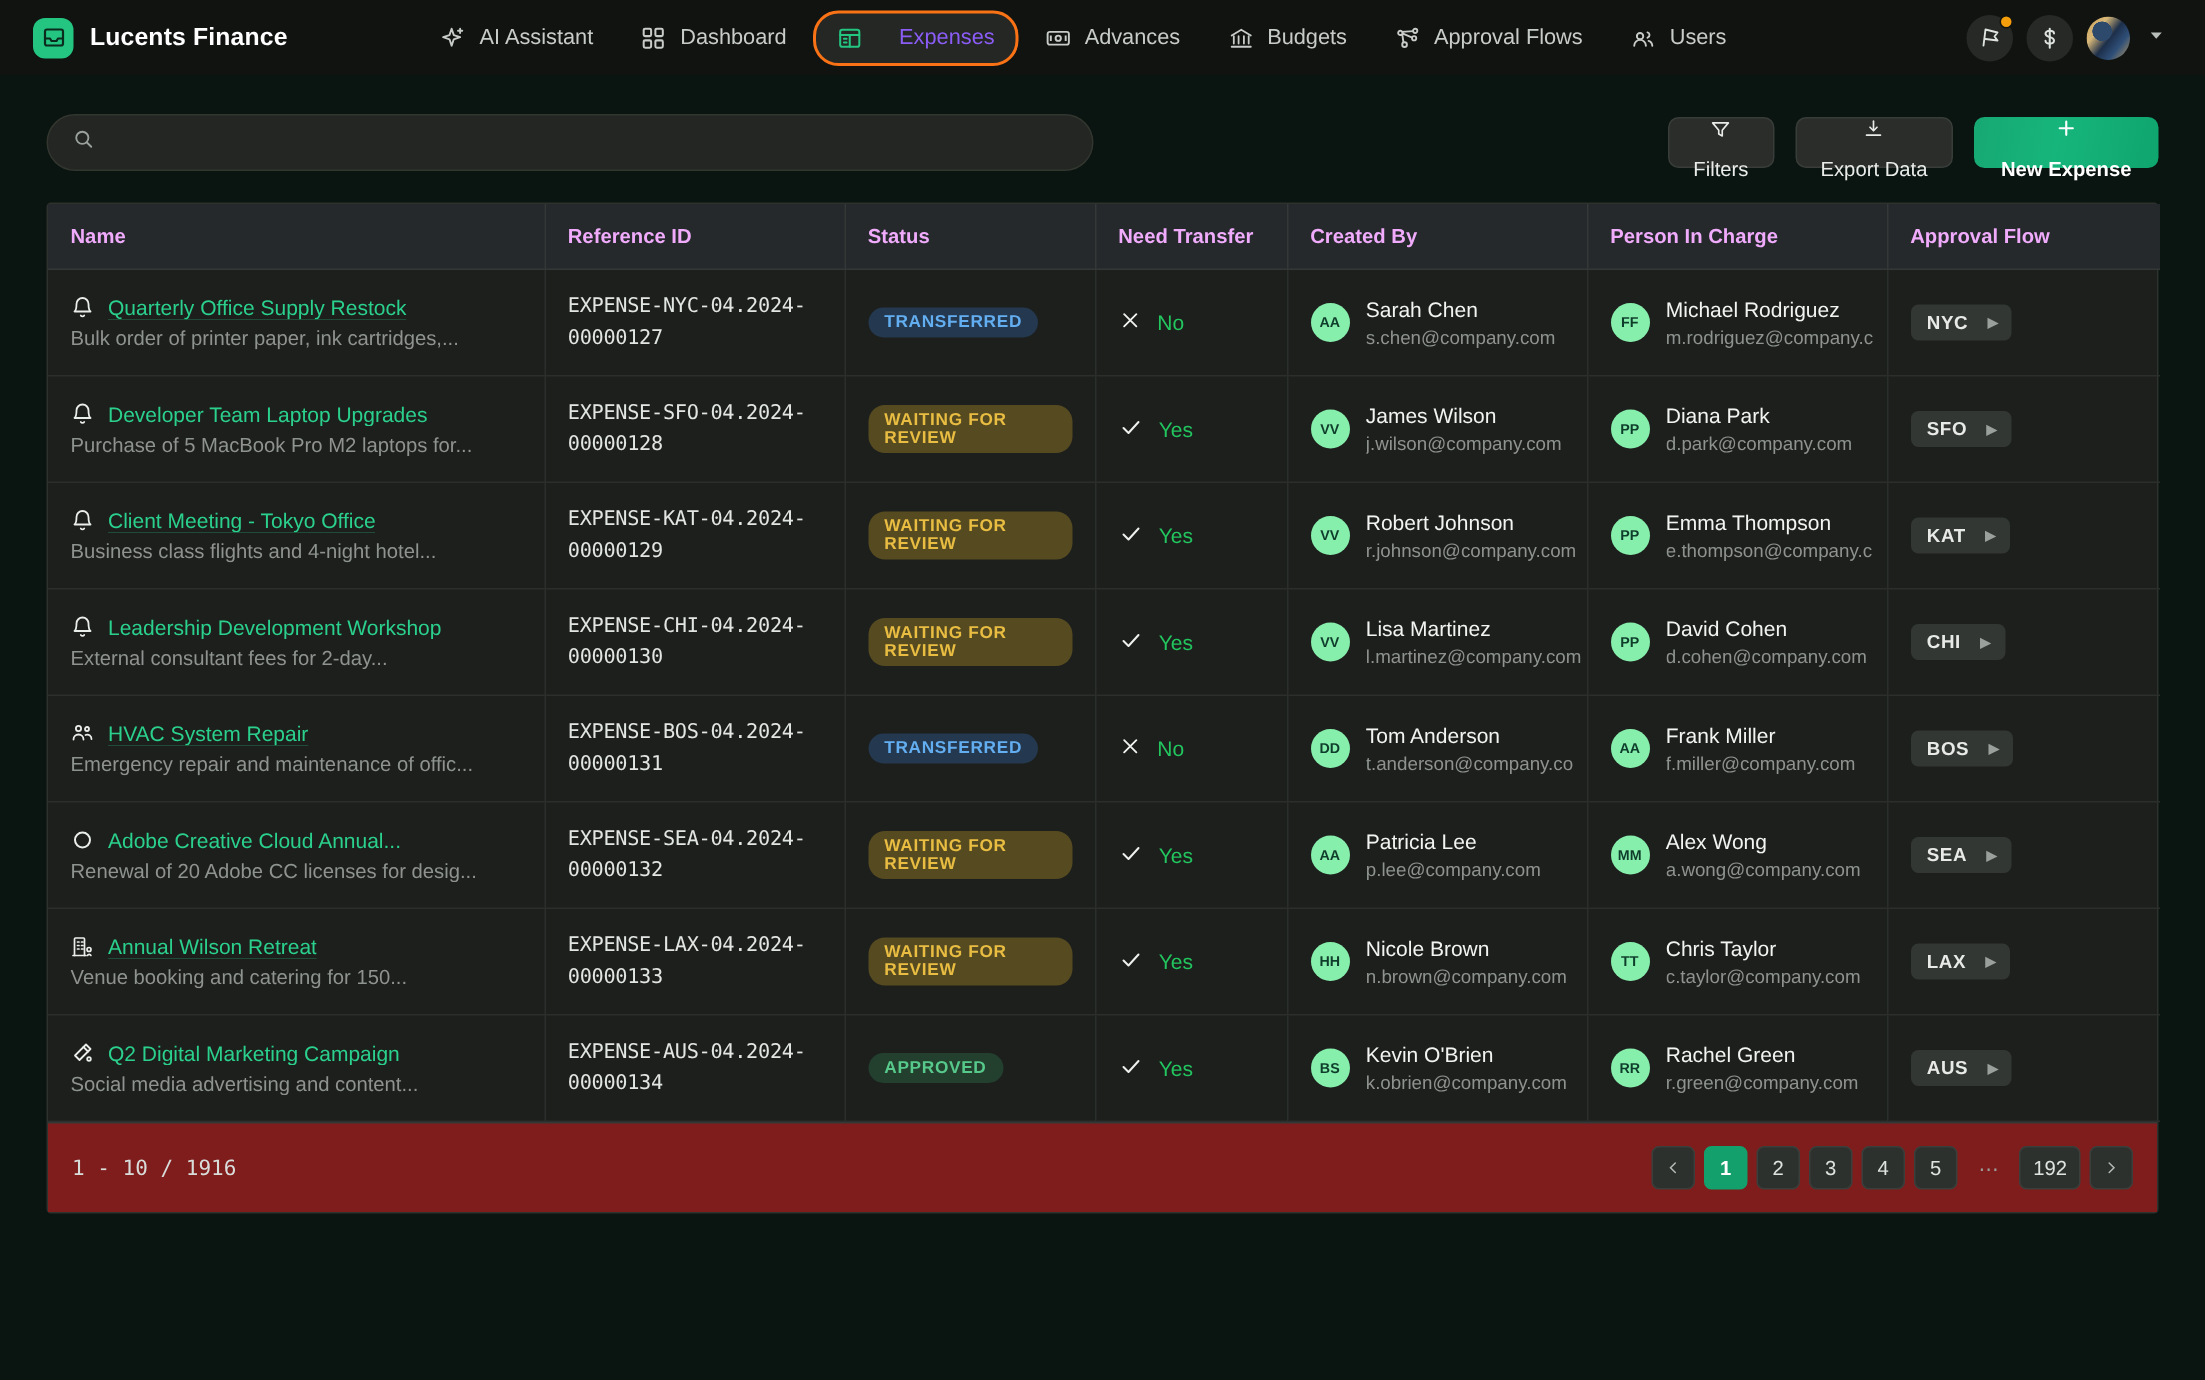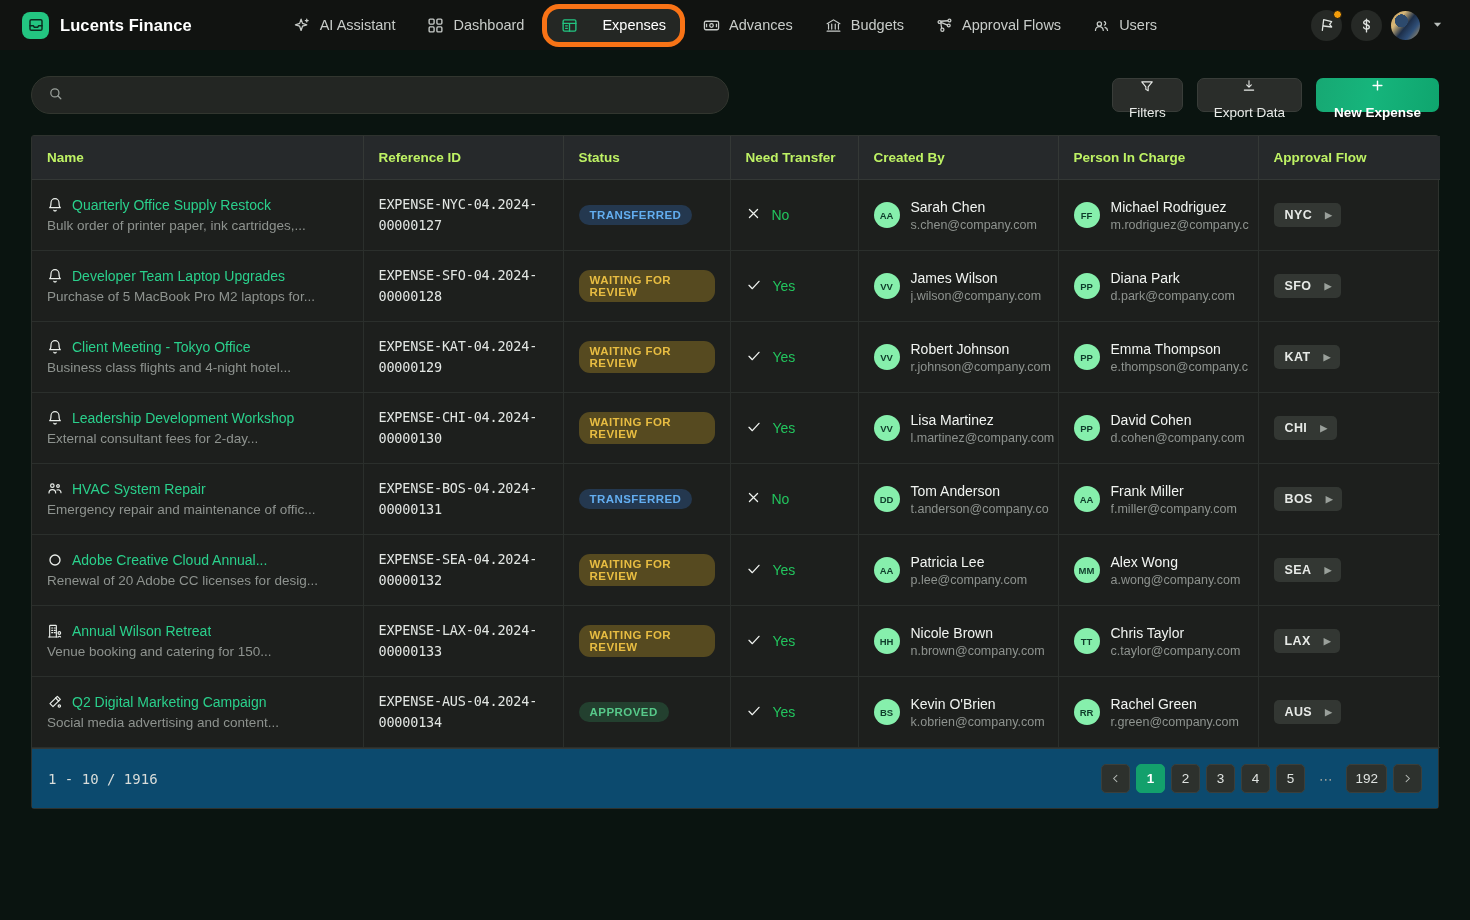--- a/index.html
+++ b/index.html
@@ -29,22 +29,22 @@
     color: #ffffff; font-size: 16.5px; font-weight: bold; letter-spacing: .1px;
   }
   .navlinks { display: flex; align-items: center; gap: 4px; margin-left: 88px; }
   .navlink {
     display: flex; align-items: center; gap: 9px;
     padding: 8px 14px; border-radius: 17px;
     color: #c8ccc9; font-size: 14.5px; white-space: nowrap;
     cursor: pointer;
   }
   .navlink.active {
-    background: #242724; color: #ffffff;
-    border: 5px solid #f97316;
+    background: #242724; color: #8b5cf6;
+    border: 2px solid #f97316;
     gap: 24px;
   }
   .navlink svg { display: block; }
   .nav-right {
     margin-left: auto; display: flex; align-items: center; gap: 9px;
   }
   .iconbtn {
     width: 31px; height: 31px; border-radius: 50%;
     background: #262926; display: flex; align-items: center; justify-content: center;
     position: relative; cursor: pointer;
@@ -97,21 +97,21 @@
   .table-card {
     margin-top: 21px;
     background: #1d1f1d;
     border: 1px solid #2e322e;
     border-radius: 3px;
     width: 1408px;
   }
   table { border-collapse: collapse; width: 100%; table-layout: fixed; }
   thead th {
     background: #26292b;
-    color: #bef264; font-size: 13.5px; font-weight: bold;
+    color: #f0abfc; font-size: 13.5px; font-weight: bold;
     text-align: left;
     padding: 14px 15px;
     border-right: 1px solid #343836;
     border-bottom: 1px solid #343836;
     white-space: nowrap;
   }
   thead th:last-child { border-right: none; }
   tbody td {
     border-right: 1px solid #2b2f2c;
     border-bottom: 1px solid #2b2f2c;
@@ -176,21 +176,21 @@
     color: #e7eae7; font-size: 12.5px; font-weight: bold;
     letter-spacing: .4px; cursor: pointer;
   }
   .tri { color: #9aa09b; font-size: 9px; line-height: 1; }
 
   
   .pagination {
     display: flex; align-items: center;
     padding: 15px 16px;
     border-top: 1px solid #343836;
-    background: #0c4a6e;
+    background: #7f1d1d;
   }
   .pg-count {
     color: #d9ddda; font-size: 14px;
     font-family: "DejaVu Sans Mono", "Liberation Mono", monospace;
   }
   .pg-nums { margin-left: auto; display: flex; align-items: center; gap: 6px; }
   .pg {
     min-width: 29px; height: 29px; border-radius: 5px;
     background: #2d312d; border: 1px solid #3b3f3b;
     color: #dfe3e0; font-size: 13.5px;

